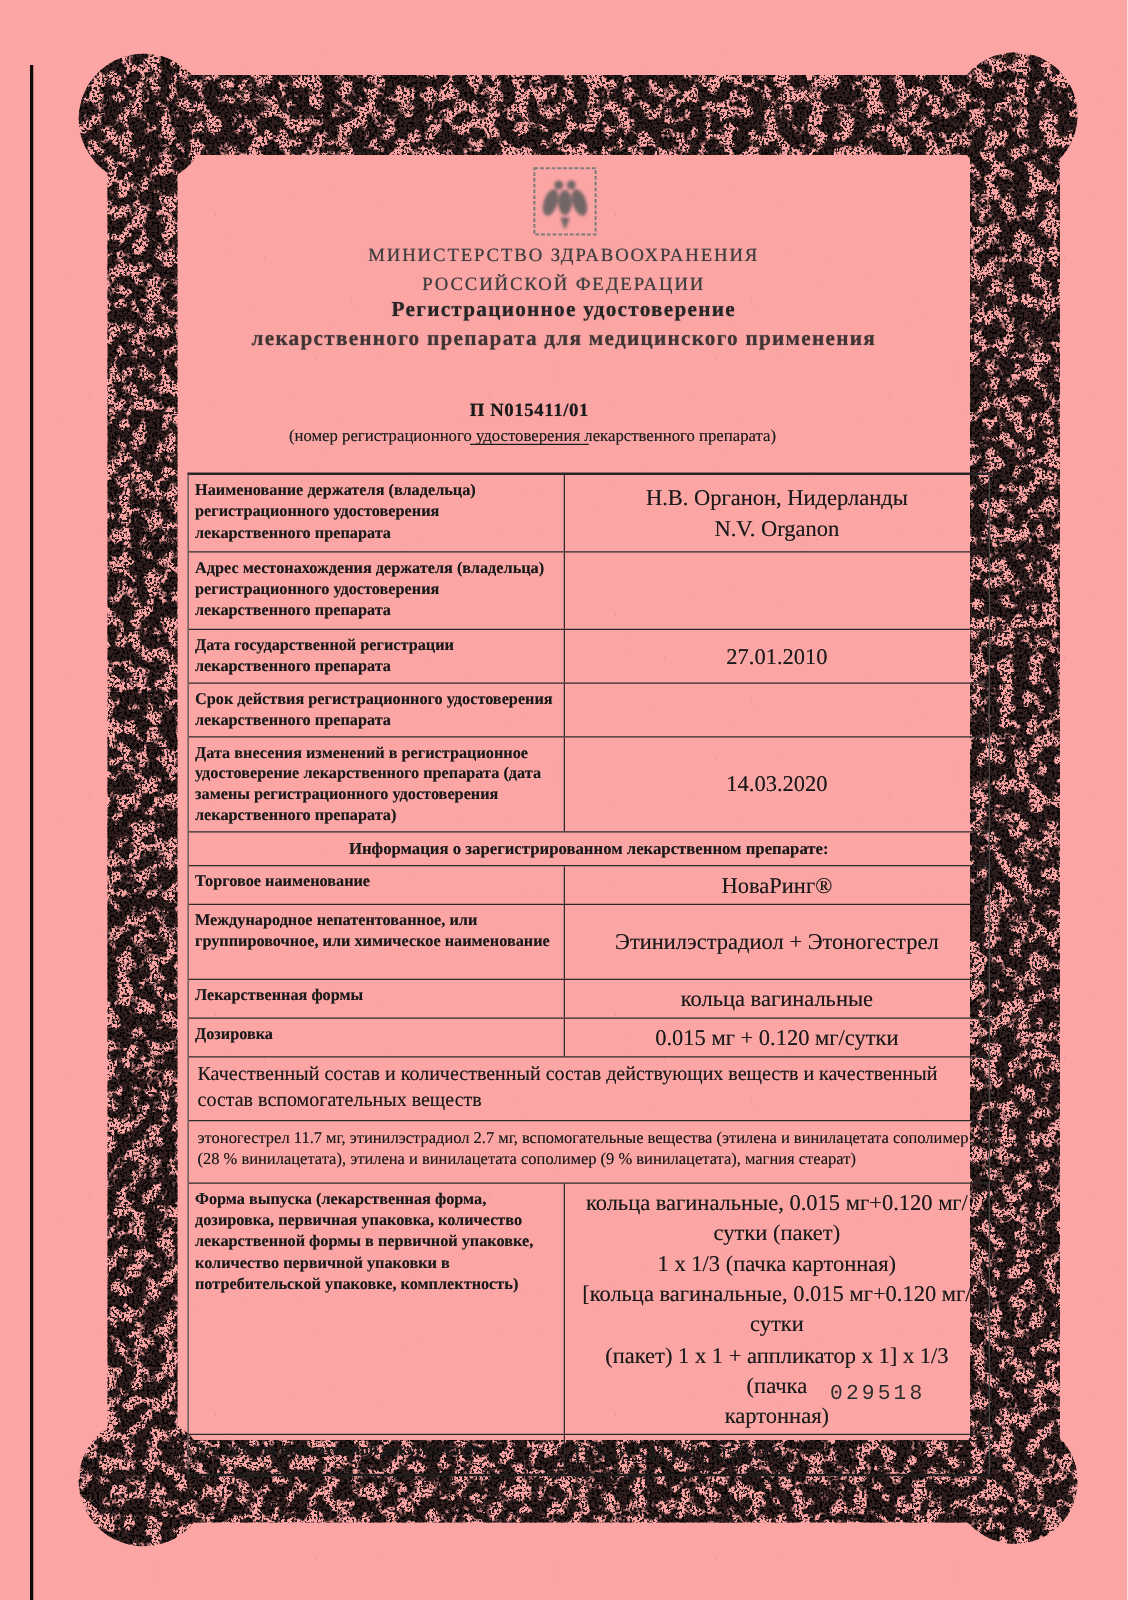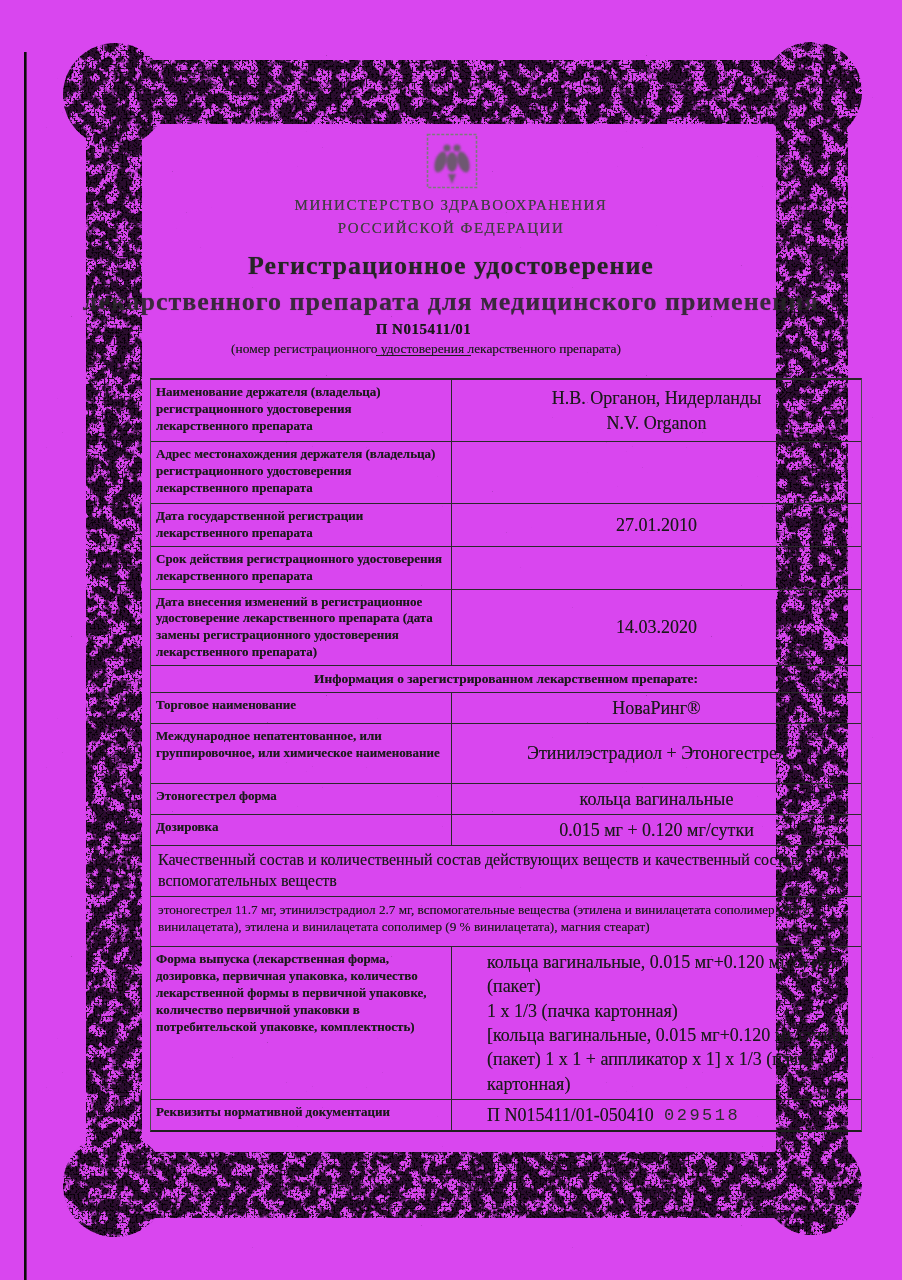--- a/index.html
+++ b/index.html
@@ -1,70 +1,70 @@
 <!DOCTYPE html>
 <html><head>
 <meta charset="utf-8">
 <style>
   * { margin:0; padding:0; box-sizing:border-box; }
   html,body { background:#ffffff; }
   body { font-family:"Liberation Serif","DejaVu Serif",serif; }
   .canvas {
     position:relative; width:902px; height:1280px;
-    background:#d946ef; overflow:hidden; color:#1a1a1a;
+    background:#fca5a5; overflow:hidden; color:#1a1a1a;
   }
   .frame-svg { position:absolute; left:0; top:0; z-index:1; pointer-events:none; }
   .content { position:absolute; inset:0; z-index:2; }
 
   .emblem { position:absolute; left:426px; top:133px; width:52px; height:58px; }
 
   .ministry {
     position:absolute; left:60px; right:60px; top:194px;
     text-align:center; font-size:15px; line-height:1.5;
     letter-spacing:1.5px; color:#3f3f3f;
     text-shadow:0 0 0.6px rgba(55,55,55,.7);
   }
   .doc-title {
-    position:absolute; left:40px; right:40px; top:248px;
-    text-align:center; font-size:26px; font-weight:bold; line-height:1.38;
+    position:absolute; left:40px; right:40px; top:236px;
+    text-align:center; font-size:17px; font-weight:bold; line-height:1.38;
     letter-spacing:1px; color:#252525;
     text-shadow:0 0 1px rgba(40,40,40,.6);
   }
   .doc-title .line2 { opacity:.88; filter:blur(.2px); }
 
   .reg-number-wrap { position:absolute; left:0; right:55px; top:320px; text-align:center; }
   .reg-number {
     display:inline-block; font-size:15px; font-weight:bold; letter-spacing:.5px;
     border-bottom:1.6px solid #1c1c1c; padding-bottom:17px;
     text-shadow:0 0 .6px rgba(25,25,25,.7);
   }
   .reg-caption {
     position:absolute; left:0; right:50px; top:341px; text-align:center;
     font-size:13.4px; color:#1f1f1f; text-shadow:0 0 .5px rgba(30,30,30,.6);
   }
 
   .doc-table {
-    position:absolute; left:150px; top:378px; width:712px;
+    position:absolute; left:150px; top:378px; width:642px;
     border-top:2px solid #272727; border-bottom:2.5px solid #1e1e1e;
     border-left:1px solid #4c4c4c; border-right:1px solid #4c4c4c;
     text-shadow:0 0 .5px rgba(25,25,25,.55);
   }
   .t-row { display:flex; border-bottom:1.5px solid #2a2a2a; }
   .t-row:last-child { border-bottom:none; }
   .t-label {
     width:301px; flex:0 0 301px; padding:4px 8px 4px 5px;
     border-right:1.5px solid #2a2a2a;
     font-weight:bold; font-size:13px; line-height:1.3;
   }
   .t-value {
     flex:1; display:flex; align-items:center; justify-content:center;
     text-align:center; font-size:18px; line-height:1.35;
     padding:3px 7px; white-space:pre-line;
   }
-  .left-value .t-value { justify-content:flex-start; text-align:left; align-items:flex-start;margin-left:28px; }
+  .left-value .t-value { justify-content:flex-start; text-align:center; align-items:flex-start; }
   .t-full { width:100%; padding:4px 7px; font-size:13.2px; line-height:1.3; }
   .section-row .t-full { text-align:center; font-weight:bold; font-size:13.4px; }
   .full-bold .t-full { font-weight:normal; font-size:16px; }
 
   .serial {
     position:absolute; left:664px; top:1106px;
     font-family:"Liberation Mono","DejaVu Sans Mono",monospace;
     font-size:17px; letter-spacing:2.5px; color:#2d2d2d;
   }
 </style>
@@ -191,21 +191,21 @@
         <div class="t-label">Торговое наименование</div>
         <div class="t-value">НоваРинг®</div>
       </div>
 
       <div class="t-row" style="min-height:60px">
         <div class="t-label">Международное непатентованное, или группировочное, или химическое наименование</div>
         <div class="t-value">Этинилэстрадиол + Этоногестрел</div>
       </div>
 
       <div class="t-row" style="min-height:26px">
-        <div class="t-label">Этоногестрел форма</div>
+        <div class="t-label">Лекарственная формы</div>
         <div class="t-value">кольца вагинальные</div>
       </div>
 
       <div class="t-row" style="min-height:26px">
         <div class="t-label">Дозировка</div>
         <div class="t-value">0.015 мг + 0.120 мг/сутки</div>
       </div>
 
       <div class="t-row full-bold" style="min-height:44px">
         <div class="t-full">Качественный состав и количественный состав действующих веществ и качественный состав вспомогательных веществ</div>

